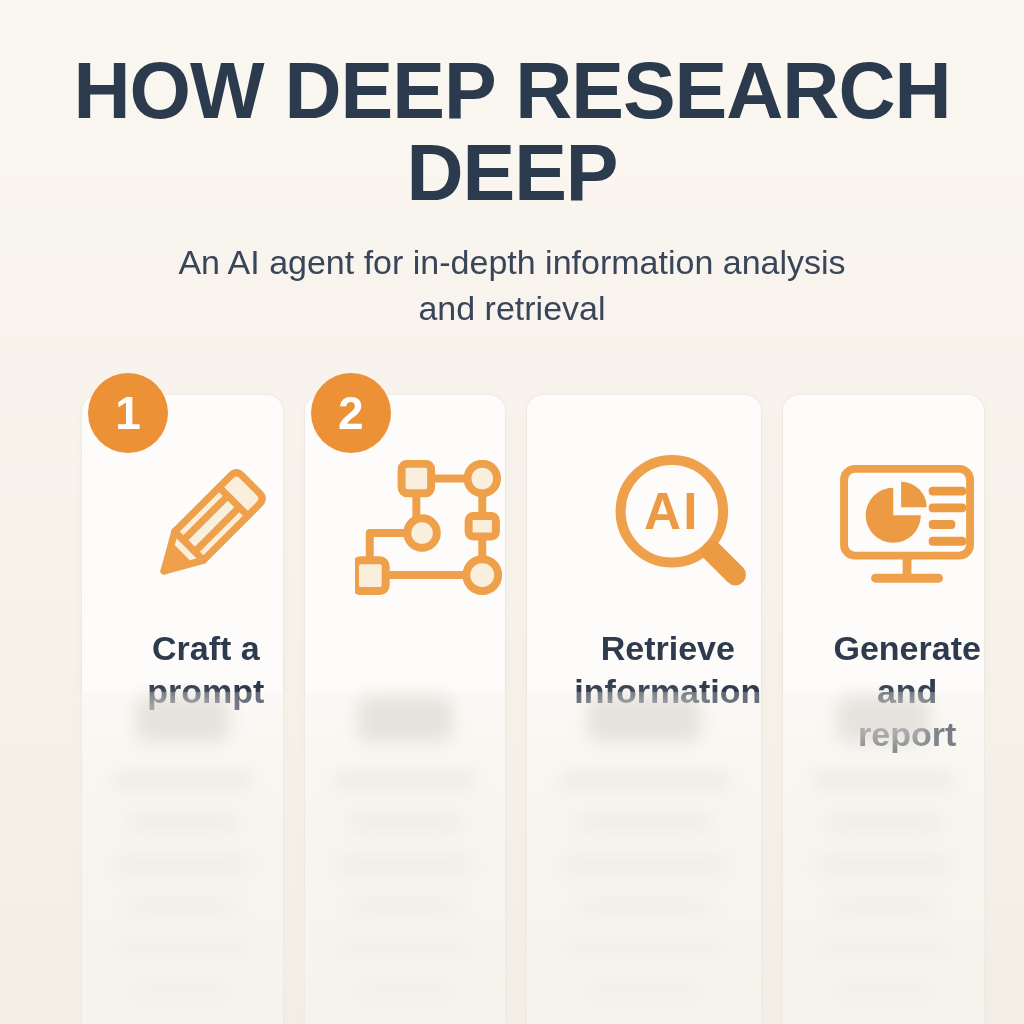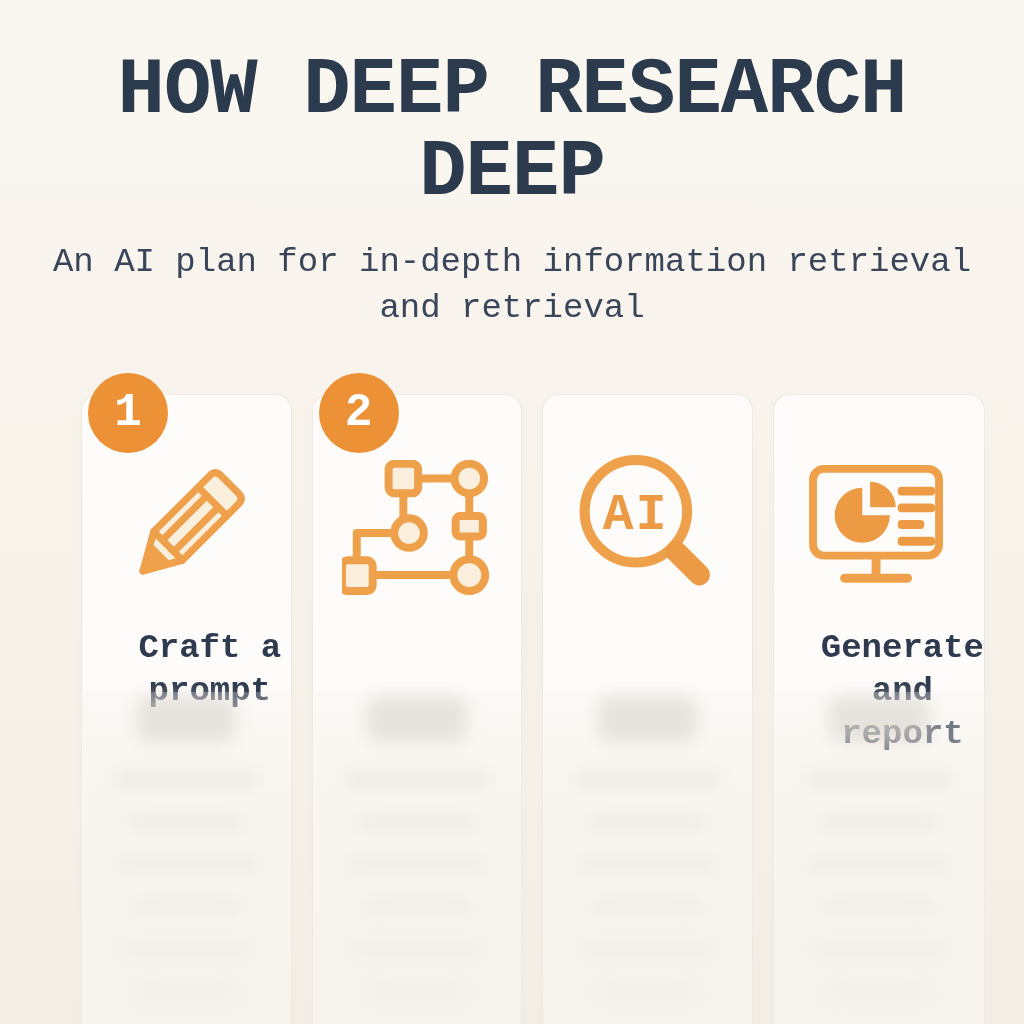--- a/index.html
+++ b/index.html
@@ -4,21 +4,20 @@
 <style>
   html,body{margin:0;padding:0;}
   body{
     width:1024px;height:1024px;overflow:hidden;
     font-family:"Liberation Sans","DejaVu Sans",sans-serif;
     background:#f7f3ec;
   }
   .page{
     position:relative;width:1024px;height:1024px;
     background:linear-gradient(180deg,#faf7f1 0%,#f7f2ea 55%,#f2ede5 100%);
-    font-family:Liberation Mono, monospace;
   }
   
   .title{
     margin:0;padding-top:50px;
     text-align:center;
     color:#2c3a4e;
     font-size:79px;line-height:1.04;letter-spacing:-1px;
     font-weight:bold;
   }
   .title span{display:block;}
@@ -42,21 +41,21 @@
   }
   .badge{
     position:absolute;top:-22px;left:6px;
     width:80px;height:80px;border-radius:50%;
     background:#ec9136;color:#ffffff;
     font-size:46px;font-weight:bold;
     display:flex;align-items:center;justify-content:center;
   }
   .icon-wrap{
     height:178px;margin-top:44px;
-    display:flex;align-items:center;justify-content:center;
+    display:flex;align-items:center;justify-content:flex-end;
   }
   .step-label{
     margin-top:10px;
     text-align:center;
     color:#2e3a4e;
     font-size:34px;line-height:1.26;font-weight:bold;margin-left:47px;
   }
   .step-label span{display:block;}
   
   .ghost{
@@ -84,21 +83,21 @@
 <body>
 
 <div class="page">
 
   <h1 class="title">
     <span>HOW DEEP RESEARCH</span>
     <span>DEEP</span>
   </h1>
 
   <p class="subtitle">
-    <span>An AI plan for in-depth information retrieval</span>
+    <span>An AI agent for in-depth information analysis</span>
     <span>and retrieval</span>
   </p>
 
   <div class="cards">
 
     <section class="card">
       <div class="badge">1</div>
       <div class="icon-wrap">
         <svg width="152" height="152" viewBox="0 0 150 150">
           <g transform="rotate(45 75 75)" stroke="#EFA04A" stroke-width="7" stroke-linejoin="round" stroke-linecap="round">
@@ -159,20 +158,24 @@
     </section>
 
     <section class="card">
       <div class="icon-wrap">
         <svg width="156" height="156" viewBox="0 0 140 140">
           <circle cx="60" cy="55" r="46" stroke="#EFA04A" stroke-width="9" fill="none"></circle>
           <line x1="96" y1="91" x2="117" y2="112" stroke="#EC9A44" stroke-width="19" stroke-linecap="round"></line>
           <text x="60" y="71" text-anchor="middle" font-size="46" font-weight="bold" letter-spacing="2" fill="#EC9A44">AI</text>
         </svg>
       </div>
+      <div class="step-label">
+        <span>Retrieve</span>
+        <span>information</span>
+      </div>
       <div class="ghost">
         <div class="g-blob"></div>
           <div class="g-line"></div>
           <div class="g-line"></div>
         <div class="g-line"></div>
           <div class="g-line"></div>
           <div class="g-line"></div>
           <div class="g-line"></div>
       </div>
     </section>

